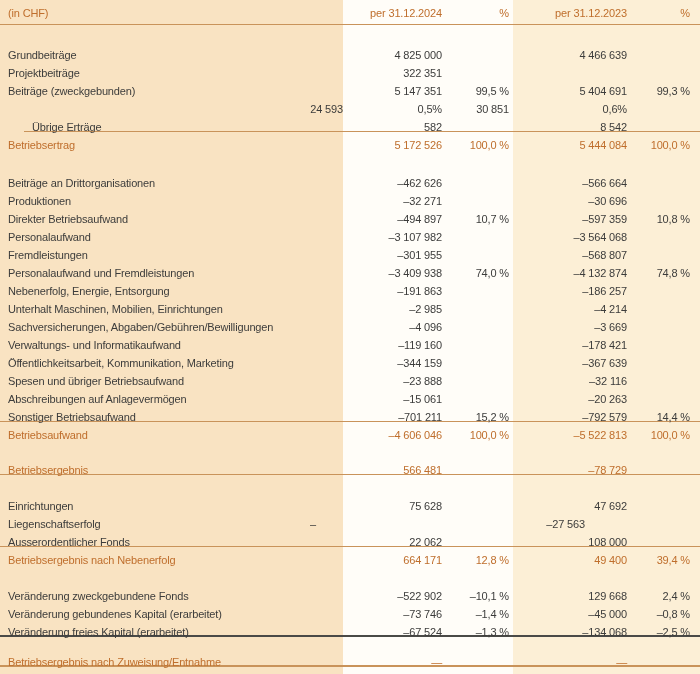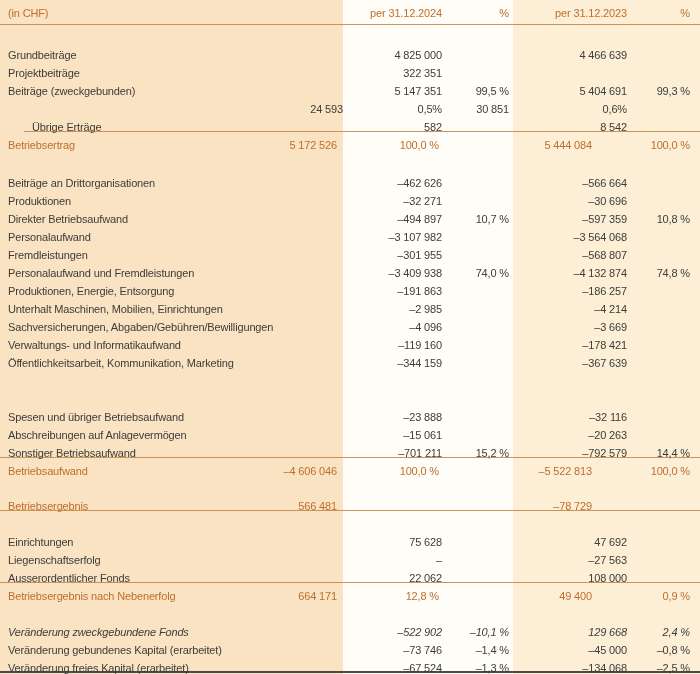--- a/index.html
+++ b/index.html
@@ -36,21 +36,21 @@
   .row .c{white-space:nowrap;overflow:visible;}
   .row .num{text-align:right;font-variant-numeric:tabular-nums;}
   .row.header{
     height:25px;
     line-height:14px;
     align-items:end;
     padding-bottom:4px;
     color:var(--orange);
     border-bottom:1px solid var(--rule);
   }
-  .row.total{color:var(--orange);gap:35px;}
+  .row.total{color:var(--orange);}
   .row.bb-orange{border-bottom:1px solid var(--rule);}
   .row.bb-orange2{border-bottom:2px solid var(--rule);}
   .row.bb-dark{border-bottom:2px solid var(--ruledark);}
 </style>
 </head>
 <body>
 
 <div class="stripe stripe-2024"></div>
 <div class="stripe stripe-2023"></div>
 
@@ -153,21 +153,21 @@
     <div class="c num"></div>
   </div>
       <div class="row item" style="height: 18px;">
     <div class="c">Personalaufwand und Fremdleistungen</div>
     <div class="c num">–3 409 938</div>
     <div class="c num">74,0 %</div>
     <div class="c num">–4 132 874</div>
     <div class="c num">74,8 %</div>
   </div>
       <div class="row item" style="height: 18px;">
-    <div class="c">Produktionen, Energie, Entsorgung</div>
+    <div class="c">Nebenerfolg, Energie, Entsorgung</div>
     <div class="c num">–191 863</div>
     <div class="c num"></div>
     <div class="c num">–186 257</div>
     <div class="c num"></div>
   </div>
       <div class="row item" style="height: 18px;">
     <div class="c">Unterhalt Maschinen, Mobilien, Einrichtungen</div>
     <div class="c num">–2 985</div>
     <div class="c num"></div>
     <div class="c num">–4 214</div>
@@ -187,21 +187,21 @@
     <div class="c num">–178 421</div>
     <div class="c num"></div>
   </div>
       <div class="row item" style="height: 18px;">
     <div class="c">Öffentlichkeitsarbeit, Kommunikation, Marketing</div>
     <div class="c num">–344 159</div>
     <div class="c num"></div>
     <div class="c num">–367 639</div>
     <div class="c num"></div>
   </div>
-      <div class="row item" style="height: 18px; margin-top: 36px;">
+      <div class="row item" style="height: 18px;">
     <div class="c">Spesen und übriger Betriebsaufwand</div>
     <div class="c num">–23 888</div>
     <div class="c num"></div>
     <div class="c num">–32 116</div>
     <div class="c num"></div>
   </div>
       <div class="row item" style="height: 18px;">
     <div class="c">Abschreibungen auf Anlagevermögen</div>
     <div class="c num">–15 061</div>
     <div class="c num"></div>
@@ -243,49 +243,49 @@
     <div class="c num"></div>
     <div class="c num"></div>
   </div>
       <div class="row item" style="height: 18px;">
     <div class="c">Einrichtungen</div>
     <div class="c num">75 628</div>
     <div class="c num"></div>
     <div class="c num">47 692</div>
     <div class="c num"></div>
   </div>
-      <div class="row item" style="height: 18px;">
+      <div class="row item" style="height: 18px; gap: 42px;">
     <div class="c">Liegenschaftserfolg</div>
     <div class="c num">–</div>
     <div class="c num"></div>
     <div class="c num">–27 563</div>
     <div class="c num"></div>
   </div>
       <div class="row item bb-orange" style="height: 18px;">
     <div class="c">Ausserordentlicher Fonds</div>
     <div class="c num">22 062</div>
     <div class="c num"></div>
     <div class="c num">108 000</div>
     <div class="c num"></div>
   </div>
       <div class="row total" style="height: 18px;">
     <div class="c">Betriebsergebnis nach Nebenerfolg</div>
     <div class="c num">664 171</div>
     <div class="c num">12,8 %</div>
     <div class="c num">49 400</div>
-    <div class="c num">0,9 %</div>
+    <div class="c num">39,4 %</div>
   </div>
       <div class="row spacer" style="height: 18px;">
     <div class="c"></div>
     <div class="c num"></div>
     <div class="c num"></div>
     <div class="c num"></div>
     <div class="c num"></div>
   </div>
-      <div class="row item" style="height: 18px; font-style: italic;">
+      <div class="row item" style="height: 18px;">
     <div class="c">Veränderung zweckgebundene Fonds</div>
     <div class="c num">–522 902</div>
     <div class="c num">–10,1 %</div>
     <div class="c num">129 668</div>
     <div class="c num">2,4 %</div>
   </div>
       <div class="row item" style="height: 18px;">
     <div class="c">Veränderung gebundenes Kapital (erarbeitet)</div>
     <div class="c num">–73 746</div>
     <div class="c num">–1,4 %</div>

